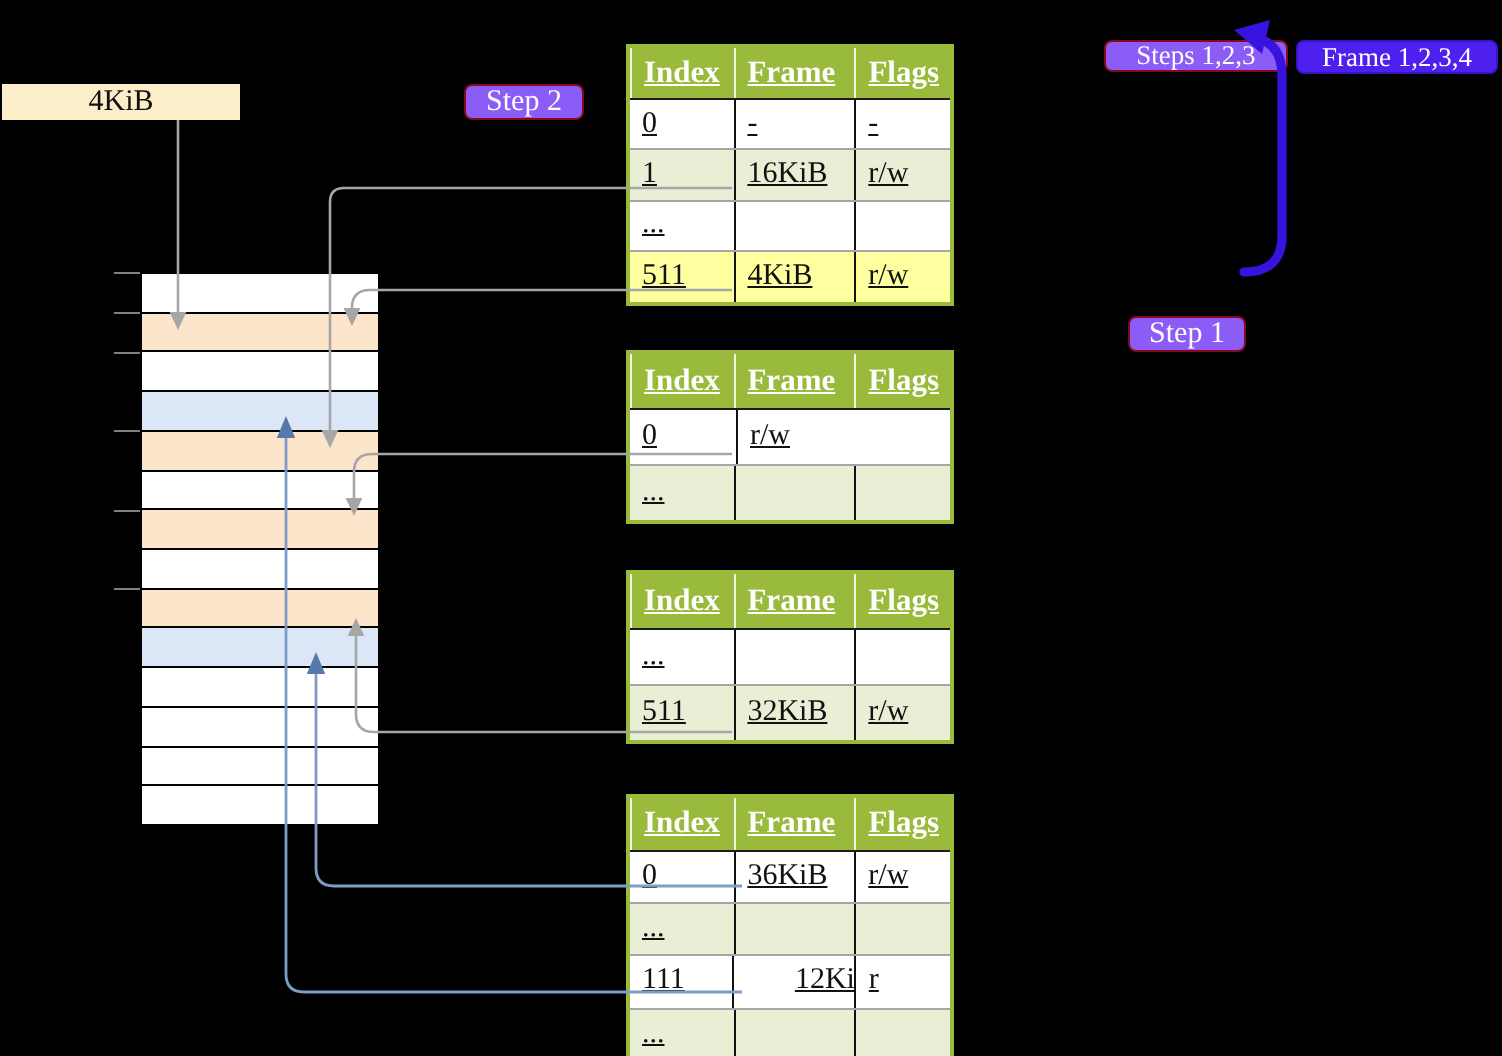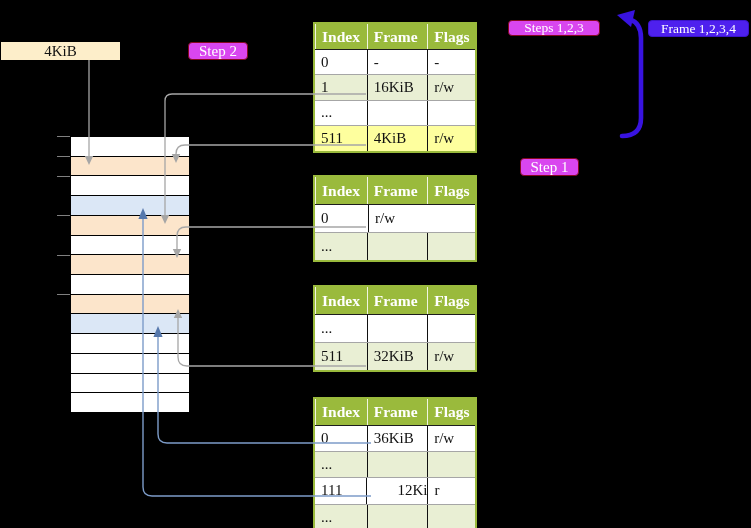--- a/index.html
+++ b/index.html
@@ -6,21 +6,21 @@
   body{
     width:751px;height:528px;background:#000;overflow:hidden;position:relative;
     font-family:"Liberation Serif","DejaVu Serif",serif;
   }
   .abs{position:absolute;}
   .badge{
     color:#fff;text-align:center;border-radius:4px;
     display:flex;align-items:center;justify-content:center;
     font-size:14.5px;line-height:1;white-space:nowrap;
   }
-  .badge.red{background:#d946ef;border:1px solid #85081f;box-sizing:border-box;}
+  .badge.red{background:#8b5cf6;border:1px solid #85081f;box-sizing:border-box;margin-left:44px;}
   .badge.violet{background:#4e20ee;border:1px solid #3a13c9;box-sizing:border-box;}
   .plain-label{
     background:#fdeeca;color:#111;display:flex;align-items:center;justify-content:center;
     font-size:15px;
   }
   
   #memory-column{
     left:70px;top:136px;width:120px;height:277px;
     border:1px solid #000;box-sizing:border-box;background:#fff;
     display:flex;flex-direction:column;
@@ -35,20 +35,21 @@
   }
   .t-row{display:flex;box-sizing:border-box;}
   .t-row.header{background:#9aba3c;color:#fff;font-weight:bold;}
   .t-row.stripe{background:#e9efd4;}
   .t-row.body{border-top:1px solid #a6a6a6;}
   .t-row.body.first{border-top:1px solid #1c1c1c;}
   .t-cell{
     box-sizing:border-box;padding-left:6px;font-size:15px;color:#111;
     display:flex;align-items:center;overflow:hidden;white-space:nowrap;
     border-left:1.5px solid #111;
+    text-decoration:underline;
   }
   .t-row.header .t-cell{border-left:1px solid rgba(255,255,255,.85);color:#fff;font-size:15.5px;}
   .t-cell.c0{border-left:none;}
   .t-cell.hl{background:#feff9e;}
   #connector-layer{left:0;top:0;pointer-events:none;}
 </style>
 </head>
 <body>
 
 <div class="abs plain-label" style="left:1px;top:42px;width:119px;height:18px;">4KiB</div>

